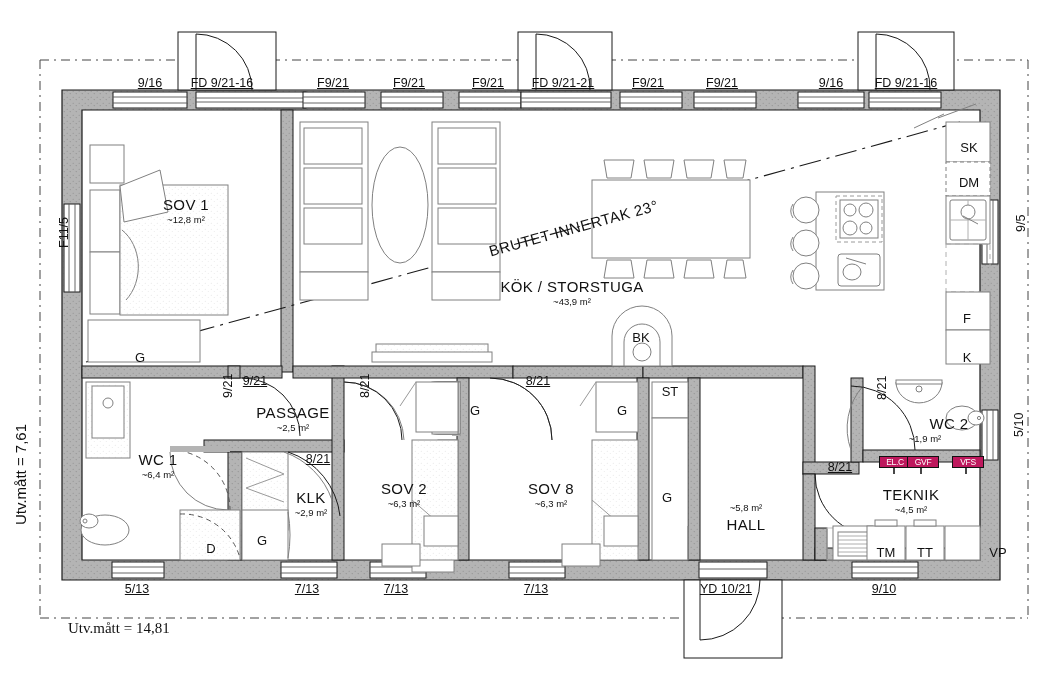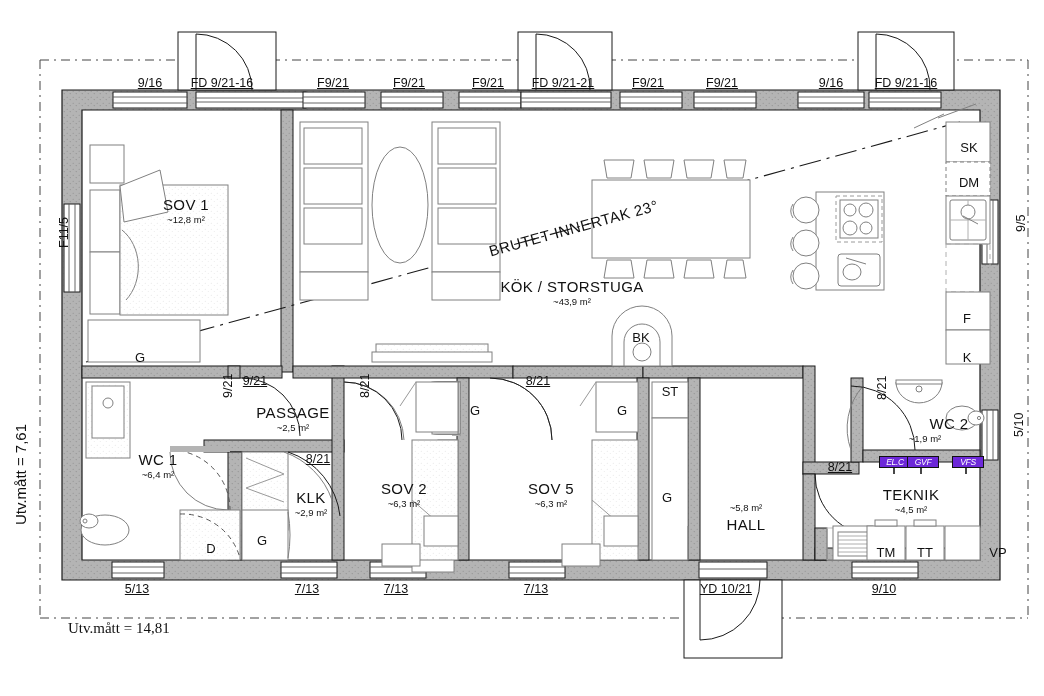--- a/index.html
+++ b/index.html
@@ -7,23 +7,23 @@
        font-family:"Liberation Sans","DejaVu Sans",sans-serif;color:#111;}
   #plan{position:absolute;left:0;top:0;width:1044px;height:696px;}
   .lbl{position:absolute;white-space:nowrap;font-family:"Liberation Sans","DejaVu Sans",sans-serif;}
   .room-name{font-size:15px;letter-spacing:.4px;text-align:center;transform:translateX(-50%);}
   .room-area{font-size:9.5px;text-align:center;transform:translateX(-50%);}
   .win-lbl{font-size:12.5px;text-align:center;transform:translateX(-50%);text-decoration:underline;}
   .win-lbl-v{font-size:12.5px;transform-origin:0 0;}
   .small-cap{font-size:13px;text-align:left;transform:translateX(-50%);}
   .dim-h{font-size:15px;}
   .dim-v{font-size:15px;transform-origin:0 0;transform:rotate(-90deg);}
-  .tagbox{position:absolute;background:#6d28d9;color:#fff;font-size:8.5px;
+  .tagbox{position:absolute;background:#be185d;color:#fff;font-size:8.5px;
           line-height:10px;text-align:center;letter-spacing:-.3px;
-          padding:0 1px;border:1px solid #111;font-style:italic;}
+          padding:0 1px;border:1px solid #111;}
 </style>
 </head>
 <body>
 
 <svg id="plan" viewBox="0 0 1044 696" xmlns="http://www.w3.org/2000/svg">
   <defs>
     <pattern id="stip" width="6" height="6" patternUnits="userSpaceOnUse">
       <rect width="6" height="6" fill="#b4b4b4"></rect>
       <circle cx="1.2" cy="1.2" r=".55" fill="#8f8f8f"></circle>
       <circle cx="4.2" cy="3.6" r=".55" fill="#8f8f8f"></circle>
@@ -378,21 +378,21 @@
     <div class="lbl room-name" style="left: 572px; top: 278px;">KÖK / STORSTUGA</div>
     <div class="lbl room-area" style="left: 572px; top: 296px;">~43,9 m²</div>
     <div class="lbl room-name" style="left: 158px; top: 451px;">WC 1</div>
     <div class="lbl room-area" style="left: 158px; top: 469px;">~6,4 m²</div>
     <div class="lbl room-name" style="left: 293px; top: 404px;">PASSAGE</div>
     <div class="lbl room-area" style="left: 293px; top: 422px;">~2,5 m²</div>
     <div class="lbl room-name" style="left: 311px; top: 489px;">KLK</div>
     <div class="lbl room-area" style="left: 311px; top: 507px;">~2,9 m²</div>
     <div class="lbl room-name" style="left: 404px; top: 480px;">SOV 2</div>
     <div class="lbl room-area" style="left: 404px; top: 498px;">~6,3 m²</div>
-    <div class="lbl room-name" style="left: 551px; top: 480px;">SOV 5</div>
+    <div class="lbl room-name" style="left: 551px; top: 480px;">SOV 8</div>
     <div class="lbl room-area" style="left: 551px; top: 498px;">~6,3 m²</div>
     <div class="lbl room-name" style="left: 746px; top: 484px; margin-top: 32px;">HALL</div>
     <div class="lbl room-area" style="left: 746px; top: 502px;">~5,8 m²</div>
     <div class="lbl room-name" style="left: 925px; top: 415px; margin-left: 24px;">WC 2</div>
     <div class="lbl room-area" style="left: 925px; top: 433px;">~1,9 m²</div>
     <div class="lbl room-name" style="left: 911px; top: 486px;">TEKNIK</div>
     <div class="lbl room-area" style="left: 911px; top: 504px;">~4,5 m²</div>
     <div class="lbl win-lbl" style="left: 150px; top: 76px;">9/16</div>
     <div class="lbl win-lbl" style="left: 222px; top: 76px;">FD 9/21-16</div>
     <div class="lbl win-lbl" style="left: 333px; top: 76px;">F9/21</div>

